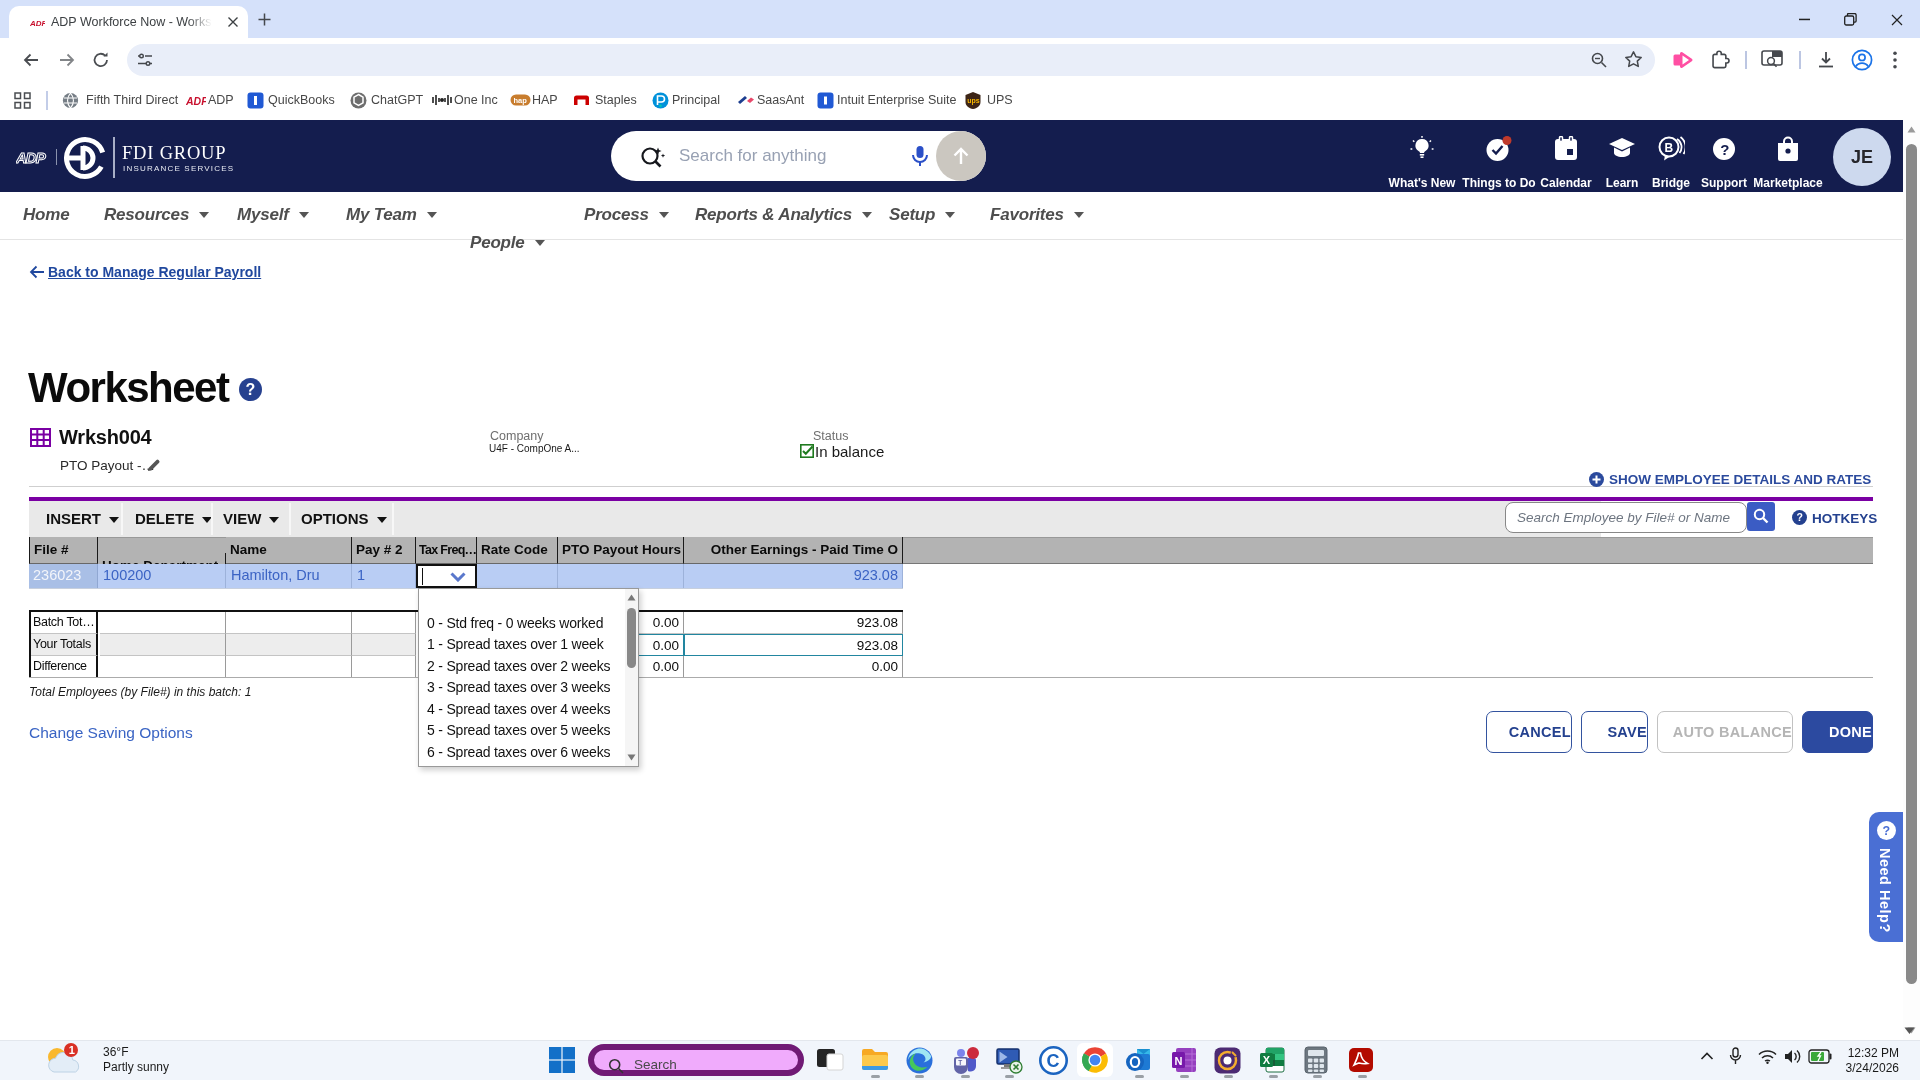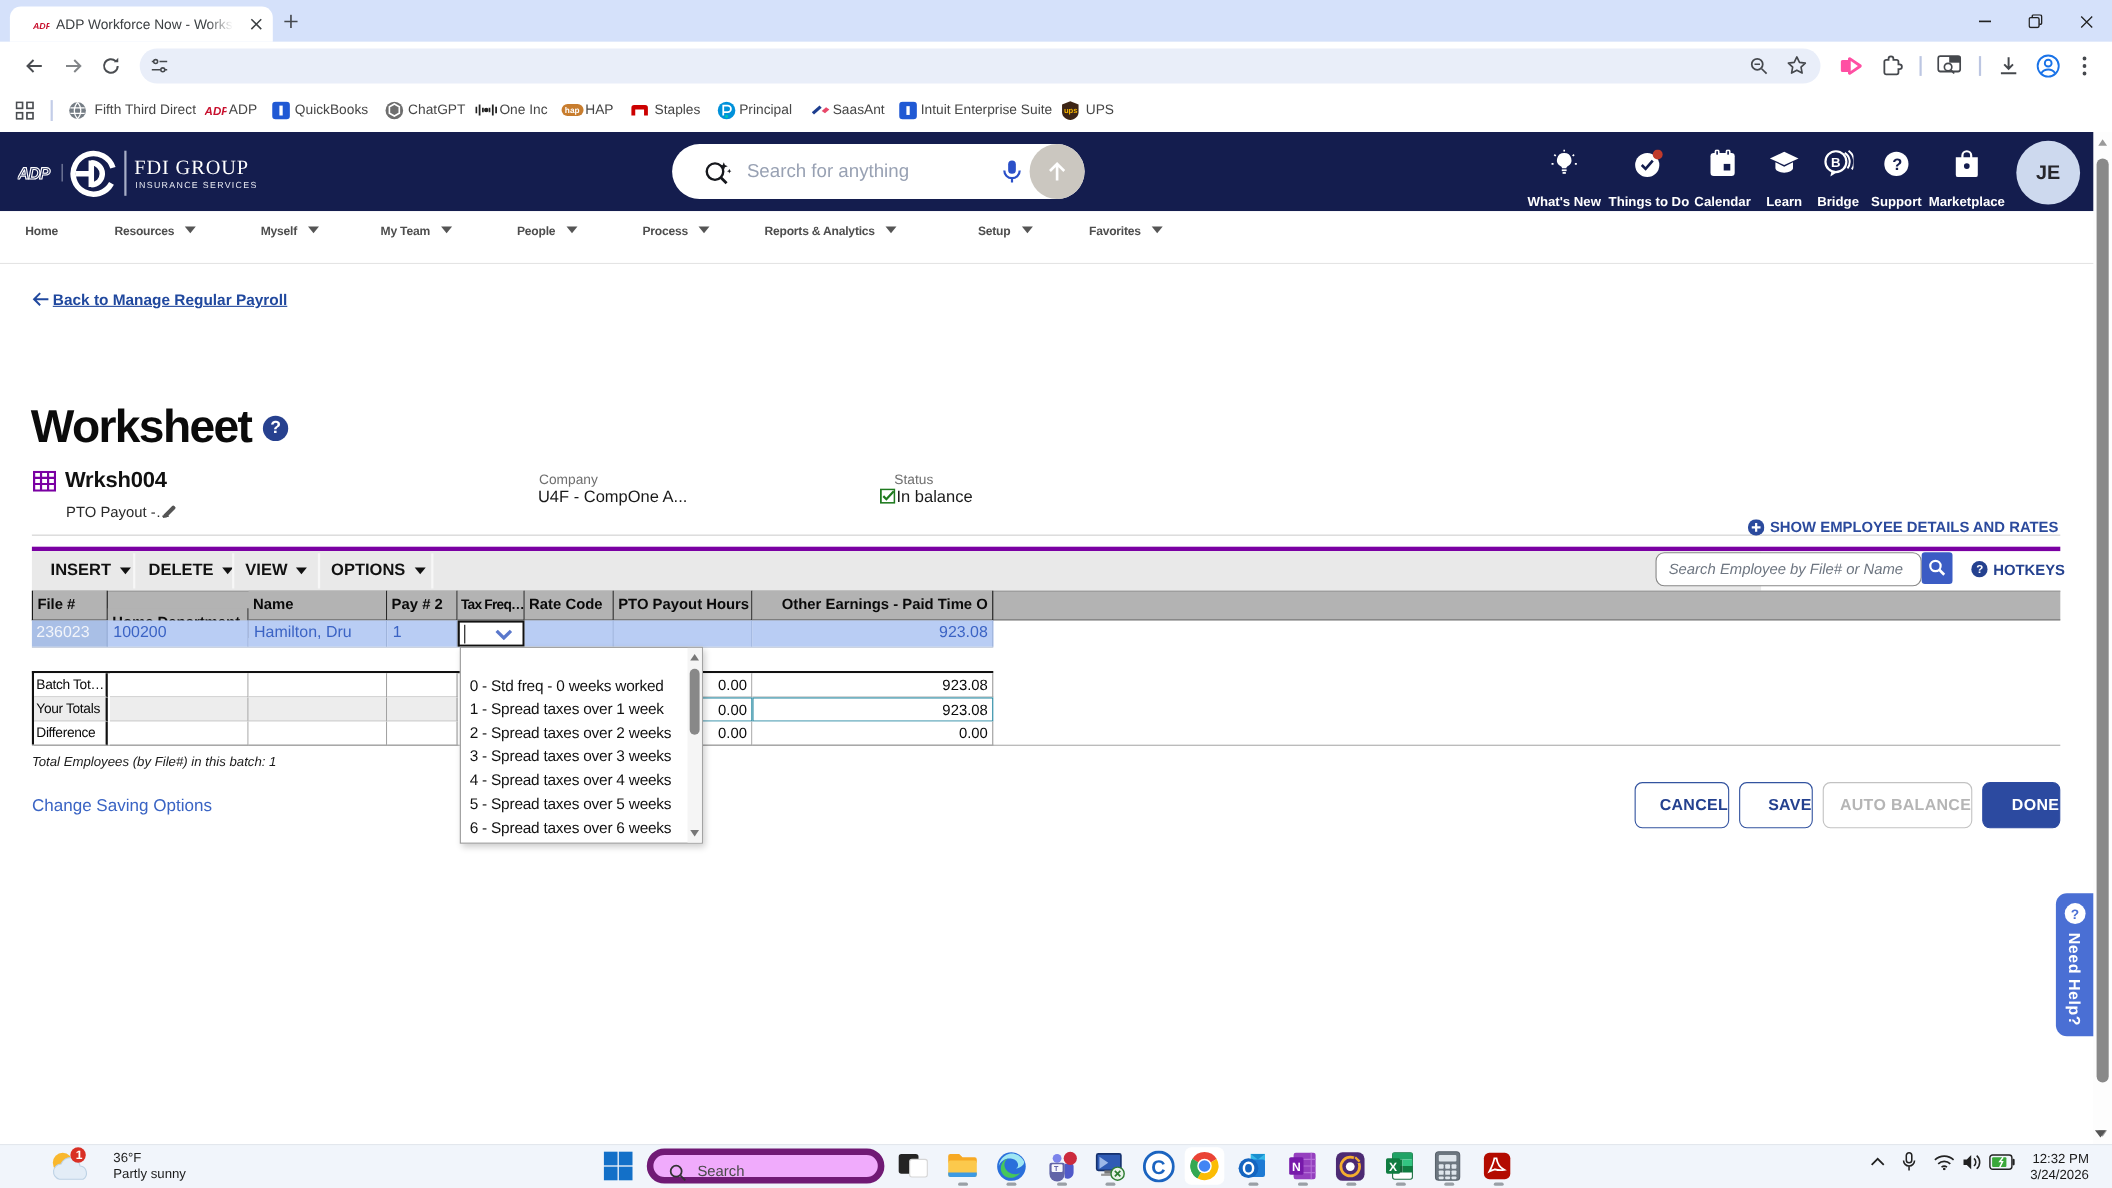--- a/index.html
+++ b/index.html
@@ -21,32 +21,32 @@
 
 #adphead { position:absolute; left:0; top:120px; width:1920px; height:72px; background:#141d4e; }
 #searchpill { position:absolute; left:611px; top:11px; width:375px; height:50px; background:#fff; border-radius:25px; }
 #searchpill .ph { position:absolute; left:68px; top:15px; font-size:17px; color:#98a1b3; }
 .hicon { position:absolute; top:16px; width:0; text-align:center; color:#fff; }
 .hicon .lbl { position:absolute; top:40px; transform:translateX(-50%); font-size:12px; font-weight:bold; white-space:nowrap; }
 .hicon svg { position:absolute; transform:translateX(-50%); }
 #je { position:absolute; left:1833px; top:8px; width:58px; height:58px; border-radius:50%; background:#cdd9ee; text-align:center; line-height:58px; font-weight:bold; color:#26262b; font-size:18px; }
 
 
-#nav { position:absolute; left:0; top:192px; width:1920px; height:48px; background:#fff; border-bottom:1px solid #e4e4e4; font-size:11px; letter-spacing:-0.2px; font-weight:bold; color:#4e4e4e; }
+#nav { position:absolute; left:0; top:192px; width:1920px; height:48px; background:#fff; border-bottom:1px solid #e4e4e4; font-size:17px; letter-spacing:-0.2px; font-weight:bold; color:#4e4e4e;font-style:italic; }
 #nav span.item { position:absolute; top:13px; white-space:nowrap; }
 .caret { display:inline-block; width:0; height:0; border-left:5px solid transparent; border-right:5px solid transparent; border-top:6px solid #555; vertical-align:2px; margin-left:10px; }
 
 
 #backlink { position:absolute; left:48px; top:264px; font-size:14px; font-weight:bold; color:#20489e; text-decoration:underline; }
 #title { position:absolute; left:28px; top:364px; font-size:42px; font-weight:bold; color:#0b0b0b; letter-spacing:-1.5px; }
 #titleq { position:absolute; left:239px; top:378px; width:23px; height:23px; border-radius:50%; background:#27418f; color:#fff; text-align:center; line-height:23px; font-size:16px; font-weight:bold; }
 #wname { position:absolute; left:59px; top:426px; font-size:20px; font-weight:bold; color:#111; letter-spacing:-0.2px; }
 #wsub { position:absolute; left:60px; top:458px; font-size:13.5px; color:#2a2a2a; }
 #lbl-company { position:absolute; left:490px; top:429px; font-size:12.5px; color:#6f6f6f; }
-#val-company { position:absolute; left:489px; top:443px; font-size:15px; color:#1a1a1a; }
+#val-company { position:absolute; left:489px; top:443px; font-size:10px; color:#1a1a1a; }
 #lbl-status { position:absolute; left:813px; top:429px; font-size:12.5px; color:#6f6f6f; }
 #val-status { position:absolute; left:815px; top:443px; font-size:15px; color:#1a1a1a; }
 #hr1 { position:absolute; left:29px; top:486px; width:1844px; height:1px; background:#cfcfcf; }
 #showlink { position:absolute; left:1609px; top:472px; font-size:13.5px; font-weight:bold; color:#2b4a9d; }
 
 
 #purplebar { position:absolute; left:29px; top:497px; width:1844px; height:4px; background:#7a00a3; }
 #toolbar { position:absolute; left:29px; top:501px; width:1572px; height:36px; background:#e9e9e9;text-decoration:underline; }
 .tbtn { position:absolute; top:0; height:36px; line-height:36px; font-size:15px; font-weight:bold; color:#111; }
 .tcaret { display:inline-block; width:0; height:0; border-left:5px solid transparent; border-right:5px solid transparent; border-top:6px solid #111; vertical-align:1px; margin-left:8px; }
@@ -347,21 +347,21 @@
     <div class="lbl">Marketplace</div>
   </div>
   <div id="je">JE</div>
 </div>
 
 <div id="nav">
   <span class="item" style="left:23px;">Home</span>
   <span class="item" style="left:104px;">Resources<span class="caret"></span></span>
   <span class="item" style="left:237px;">Myself<span class="caret"></span></span>
   <span class="item" style="left:346px;">My Team<span class="caret"></span></span>
-  <span class="item" style="left:470px;">People<span class="caret"></span></span>
+  <span class="item" style="left:470px;margin-top:28px;">People<span class="caret"></span></span>
   <span class="item" style="left:584px;">Process<span class="caret"></span></span>
   <span class="item" style="left:695px;">Reports &amp; Analytics<span class="caret"></span></span>
   <span class="item" style="left:889px;">Setup<span class="caret"></span></span>
   <span class="item" style="left:990px;">Favorites<span class="caret"></span></span>
 </div>
 
 <svg style="position:absolute;left:29px;top:265px;" width="16" height="14" viewBox="0 0 16 14">
     <path d="M15 7 H2 M7.5 1.5 L2 7 L7.5 12.5" stroke="#20489e" stroke-width="1.8" fill="none"></path>
   </svg>
 <a id="backlink">Back to Manage Regular Payroll</a>

